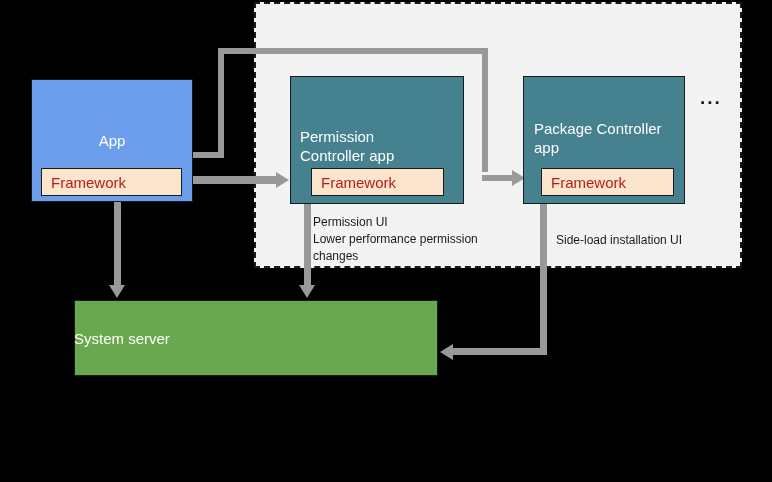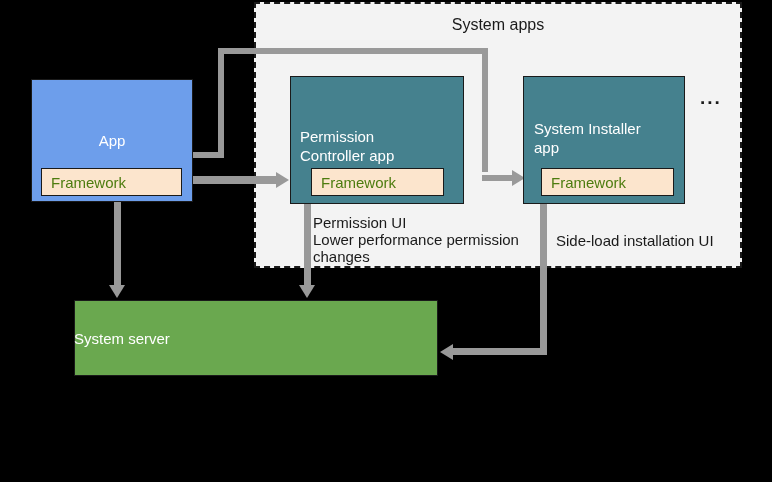--- a/index.html
+++ b/index.html
@@ -61,31 +61,31 @@
     color: #FFFFFF;
     font-size: 15px;
     line-height: 19px;
     white-space: pre-line;
   }
   .framework-chip {
     position: absolute;
     box-sizing: border-box;
     background: #FCE5CD;
     border: 1px solid #1A1A1A;
-    color: #4d7c0f;
+    color: #b91c1c;
     font-size: 15px;
     line-height: 19px;
     display: flex;
     align-items: center;
     padding-left: 9px;
   }
   .caption {
     position: absolute;
     color: #1A1A1A;
-    font-size: 15px;
+    font-size: 12px;
     line-height: 17px;
     white-space: pre-line;
   }
 
   
   #app-box {
     left: 31px;
     top: 79px;
     width: 162px;
     height: 123px;
@@ -195,21 +195,20 @@
     border-right: 8px solid transparent;
     border-top: 13px solid #999999;
   }
 </style>
 </head>
 <body>
 
 <div id="canvas">
 
   <div id="system-apps-panel"></div>
-  <div id="system-apps-title">System apps</div>
   <div id="system-apps-ellipsis">...</div>
 
   <div class="conn" style="left:218px; top:48px; width:270px; height:6px;"></div>
 
   <div class="conn" style="left:482px; top:48px; width:6px; height:124px;"></div>
 
   <div class="conn" style="left:482px; top:175px; width:33px; height:6px;"></div>
   <div class="arrowhead ah-right" style="left:512px; top:170px;"></div>
 
   <div class="conn" style="left:218px; top:48px; width:6px; height:110px;"></div>
@@ -235,21 +234,21 @@
 
   <div id="pc-box" class="node-box"></div>
   <div id="pc-title" class="node-title">Permission
 Controller app</div>
   <div id="pc-framework" class="framework-chip">Framework</div>
   <div id="pc-caption" class="caption">Permission UI
 Lower performance permission
 changes</div>
 
   <div id="pi-box" class="node-box"></div>
-  <div id="pi-title" class="node-title">System Installer
+  <div id="pi-title" class="node-title">Package Controller
 app</div>
   <div id="pi-framework" class="framework-chip">Framework</div>
   <div id="pi-caption" class="caption">Side-load installation UI</div>
 
   <div id="server-box" class="node-box"></div>
   <div id="server-title" class="node-title">System server</div>
 
 </div>
 
 </body></html>

